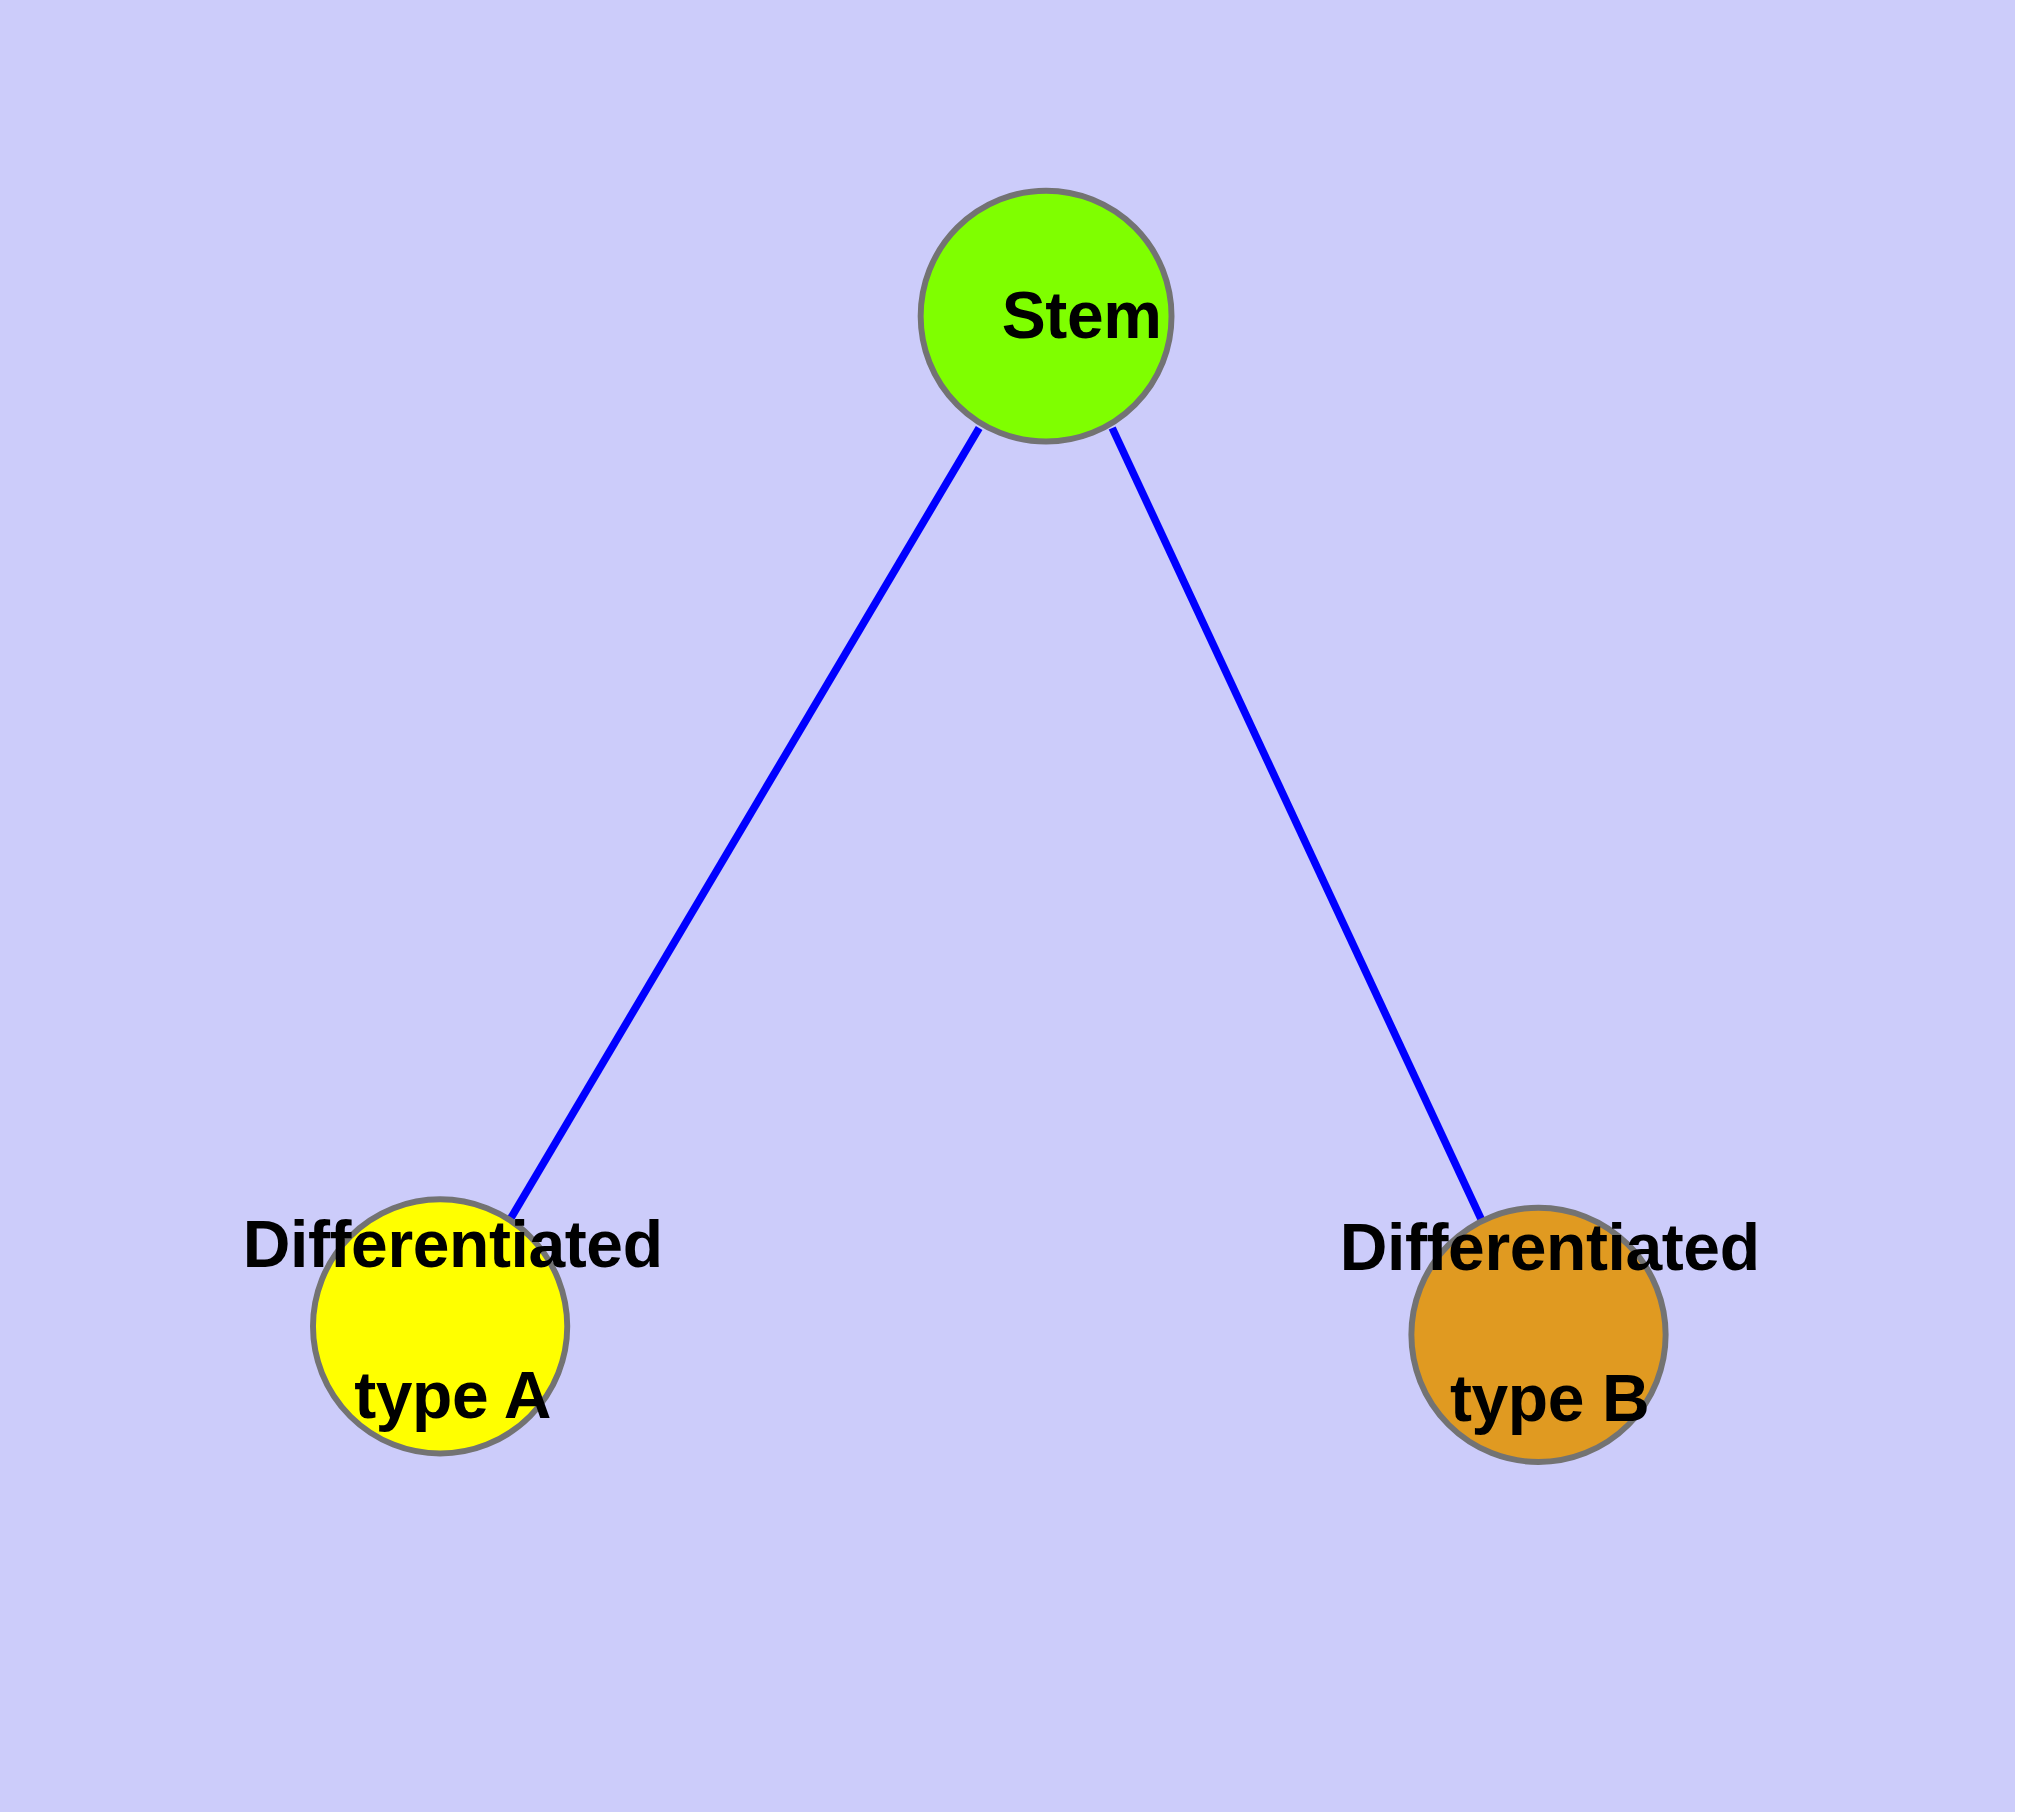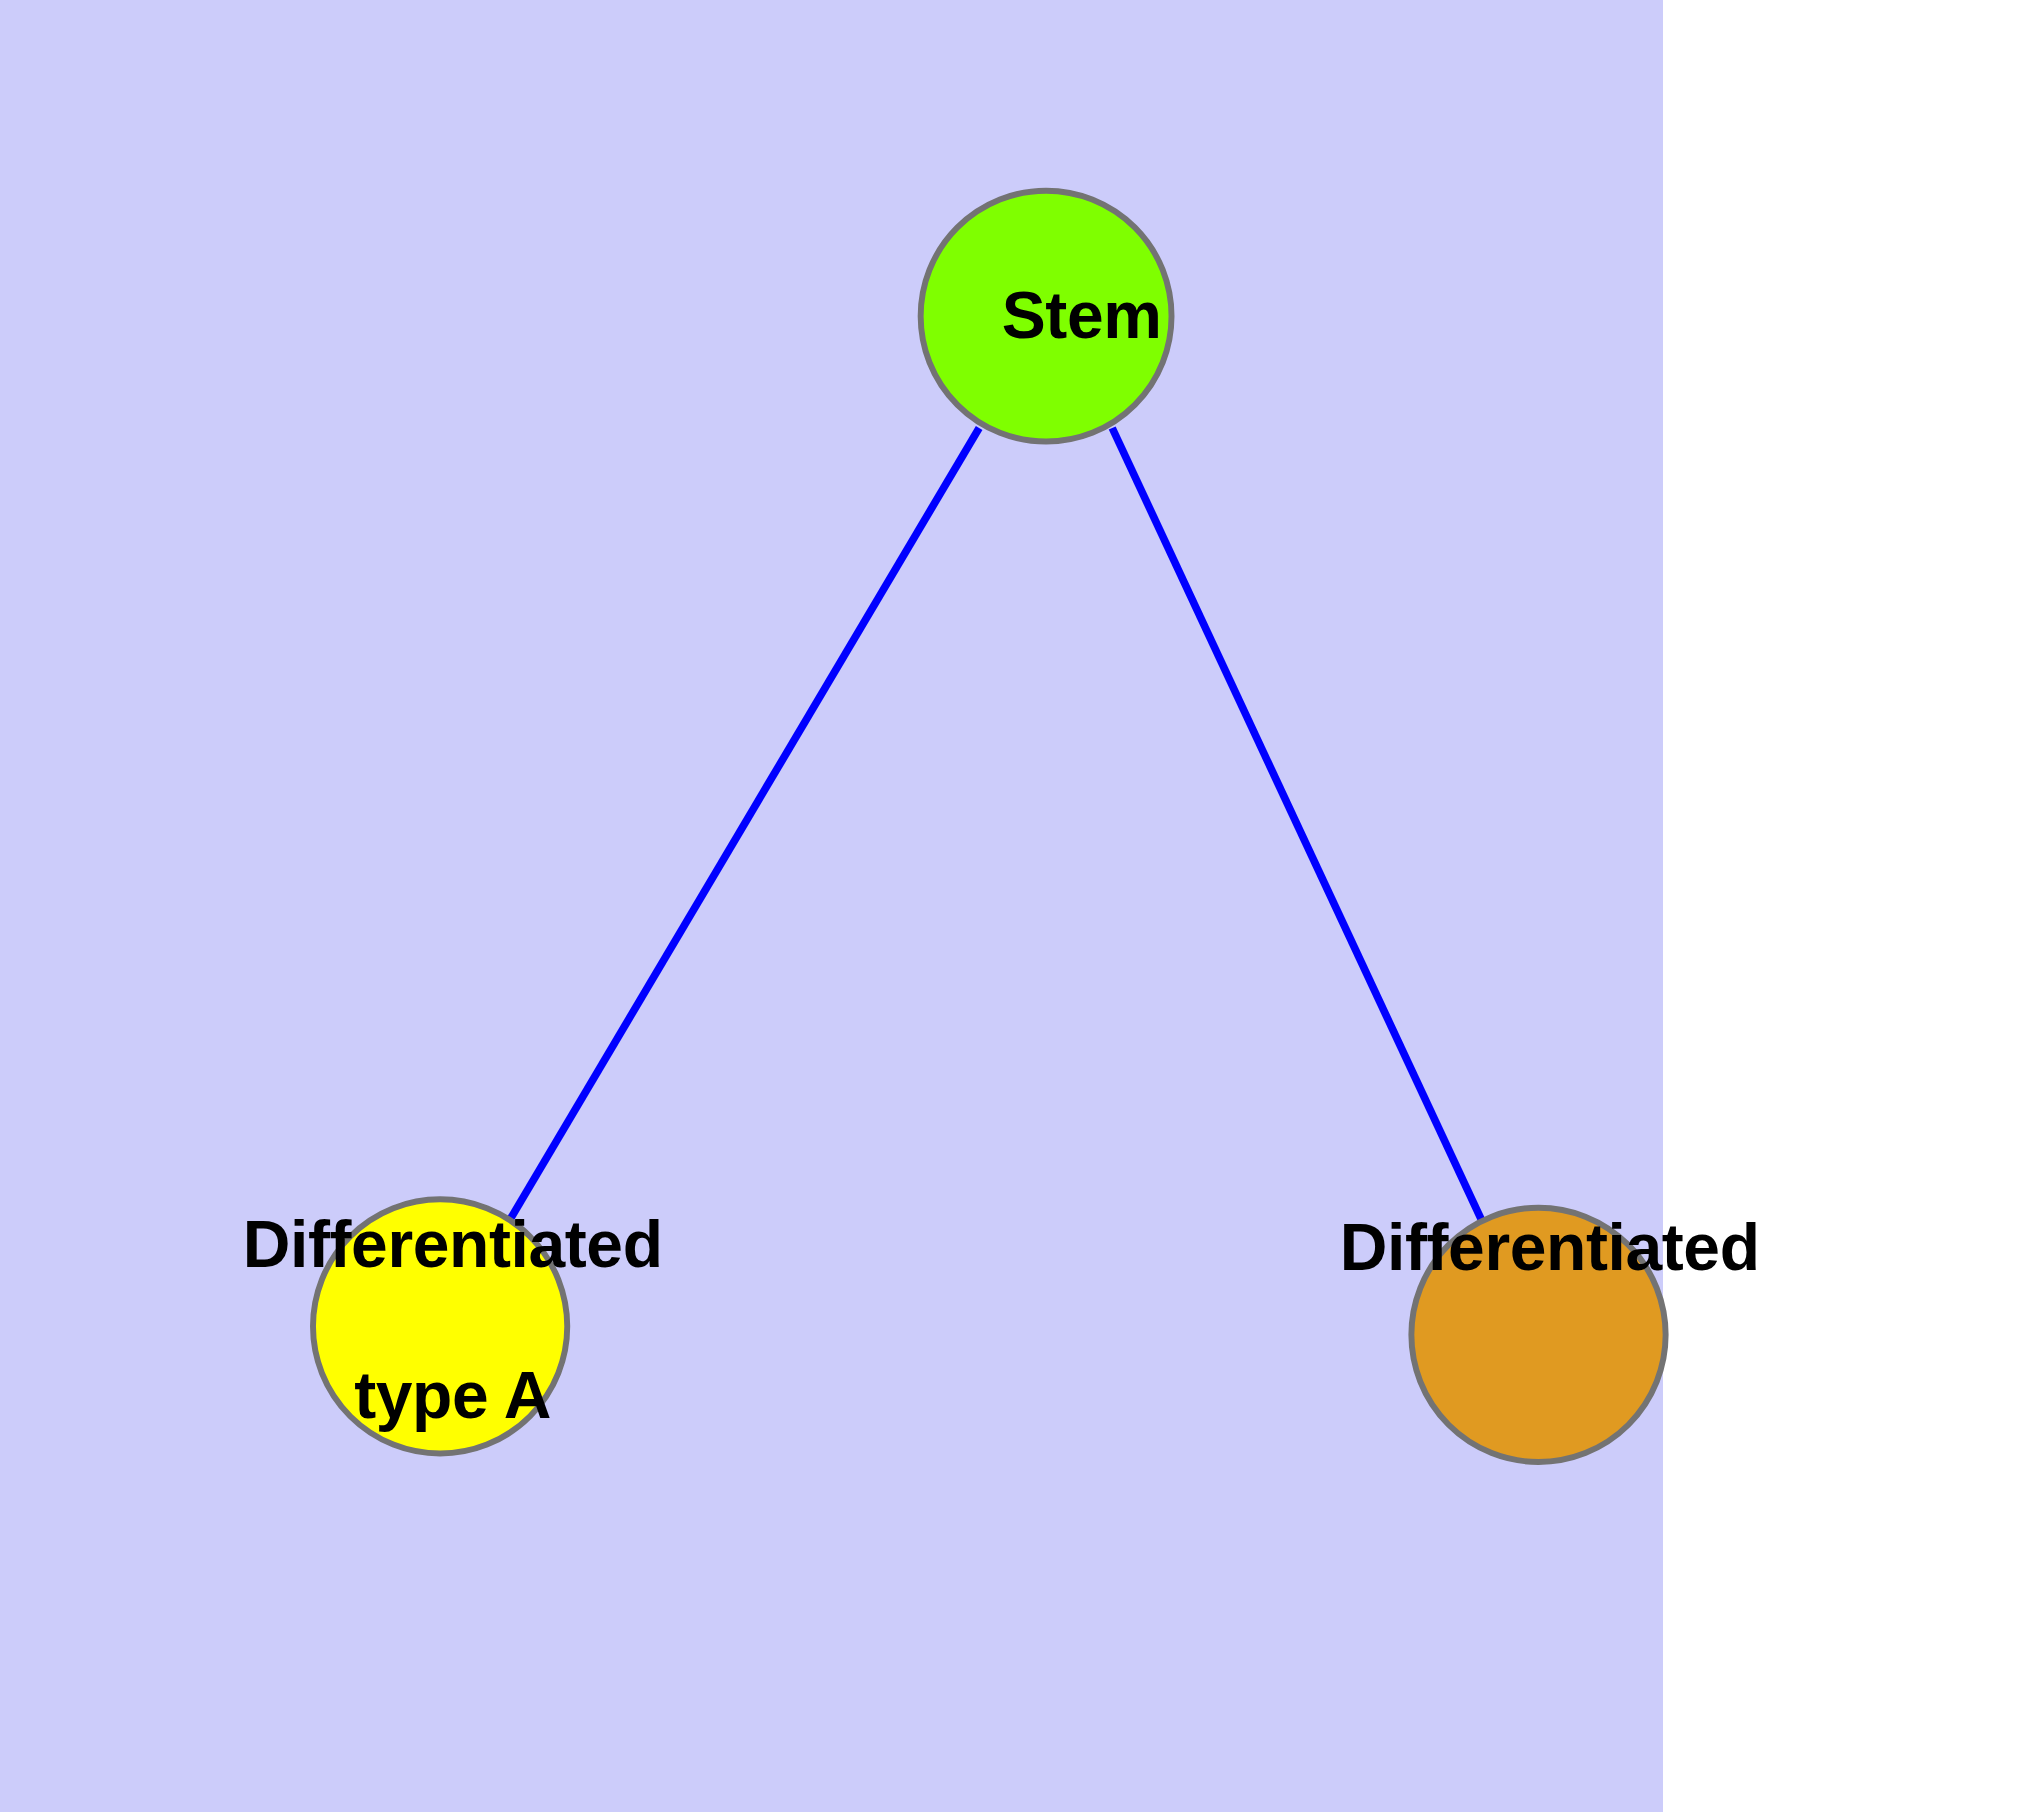--- a/index.html
+++ b/index.html
@@ -8,21 +8,21 @@
     padding: 0;
   }
   body {
     width: 2021px;
     height: 1812px;
     overflow: hidden;
     font-family: "Liberation Sans", sans-serif;
   }
   #graph-canvas {
     position: relative;
-    width: 1663px;
+    width: 2015px;
     height: 1812px;
     background: #ccccfa;
   }
   #graph-svg {
     position: absolute;
     top: 0;
     left: 0;
     width: 2021px;
     height: 1812px;
     display: block;
@@ -63,16 +63,17 @@
     <span>Stem</span>
   </div>
 
   <div class="node-label" id="label-diff-a" style="font-size: 66px; color: rgb(0, 0, 0); left: 171px; top: 1132px;">
     <span>Differentiated</span><br>
     <span>type A</span>
   </div>
 
   <div class="node-label" id="label-diff-b" style="font-size: 66px; color: rgb(0, 0, 0); left: 1268px; top: 1135px;">
     <span>Differentiated</span><br>
+    <span>type B</span>
   </div>
 
 </div>
 
 
 </body></html>

